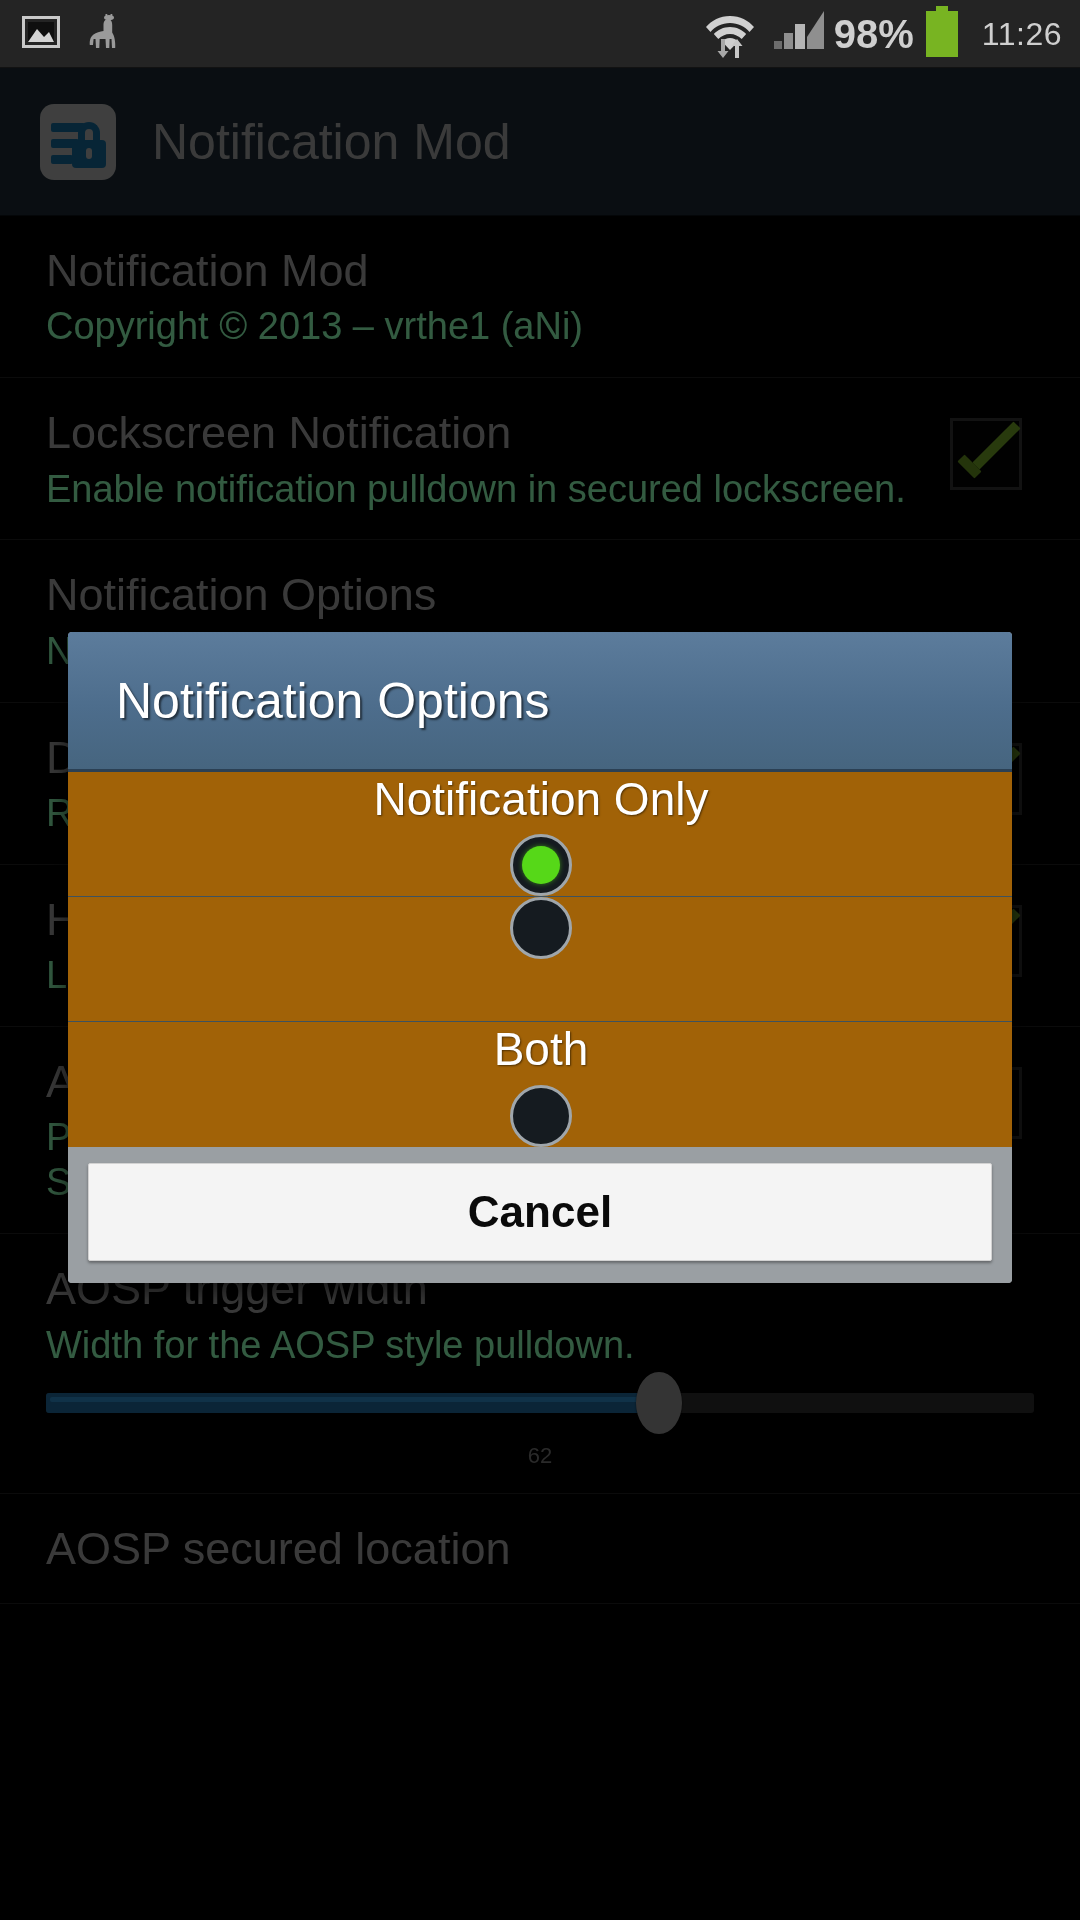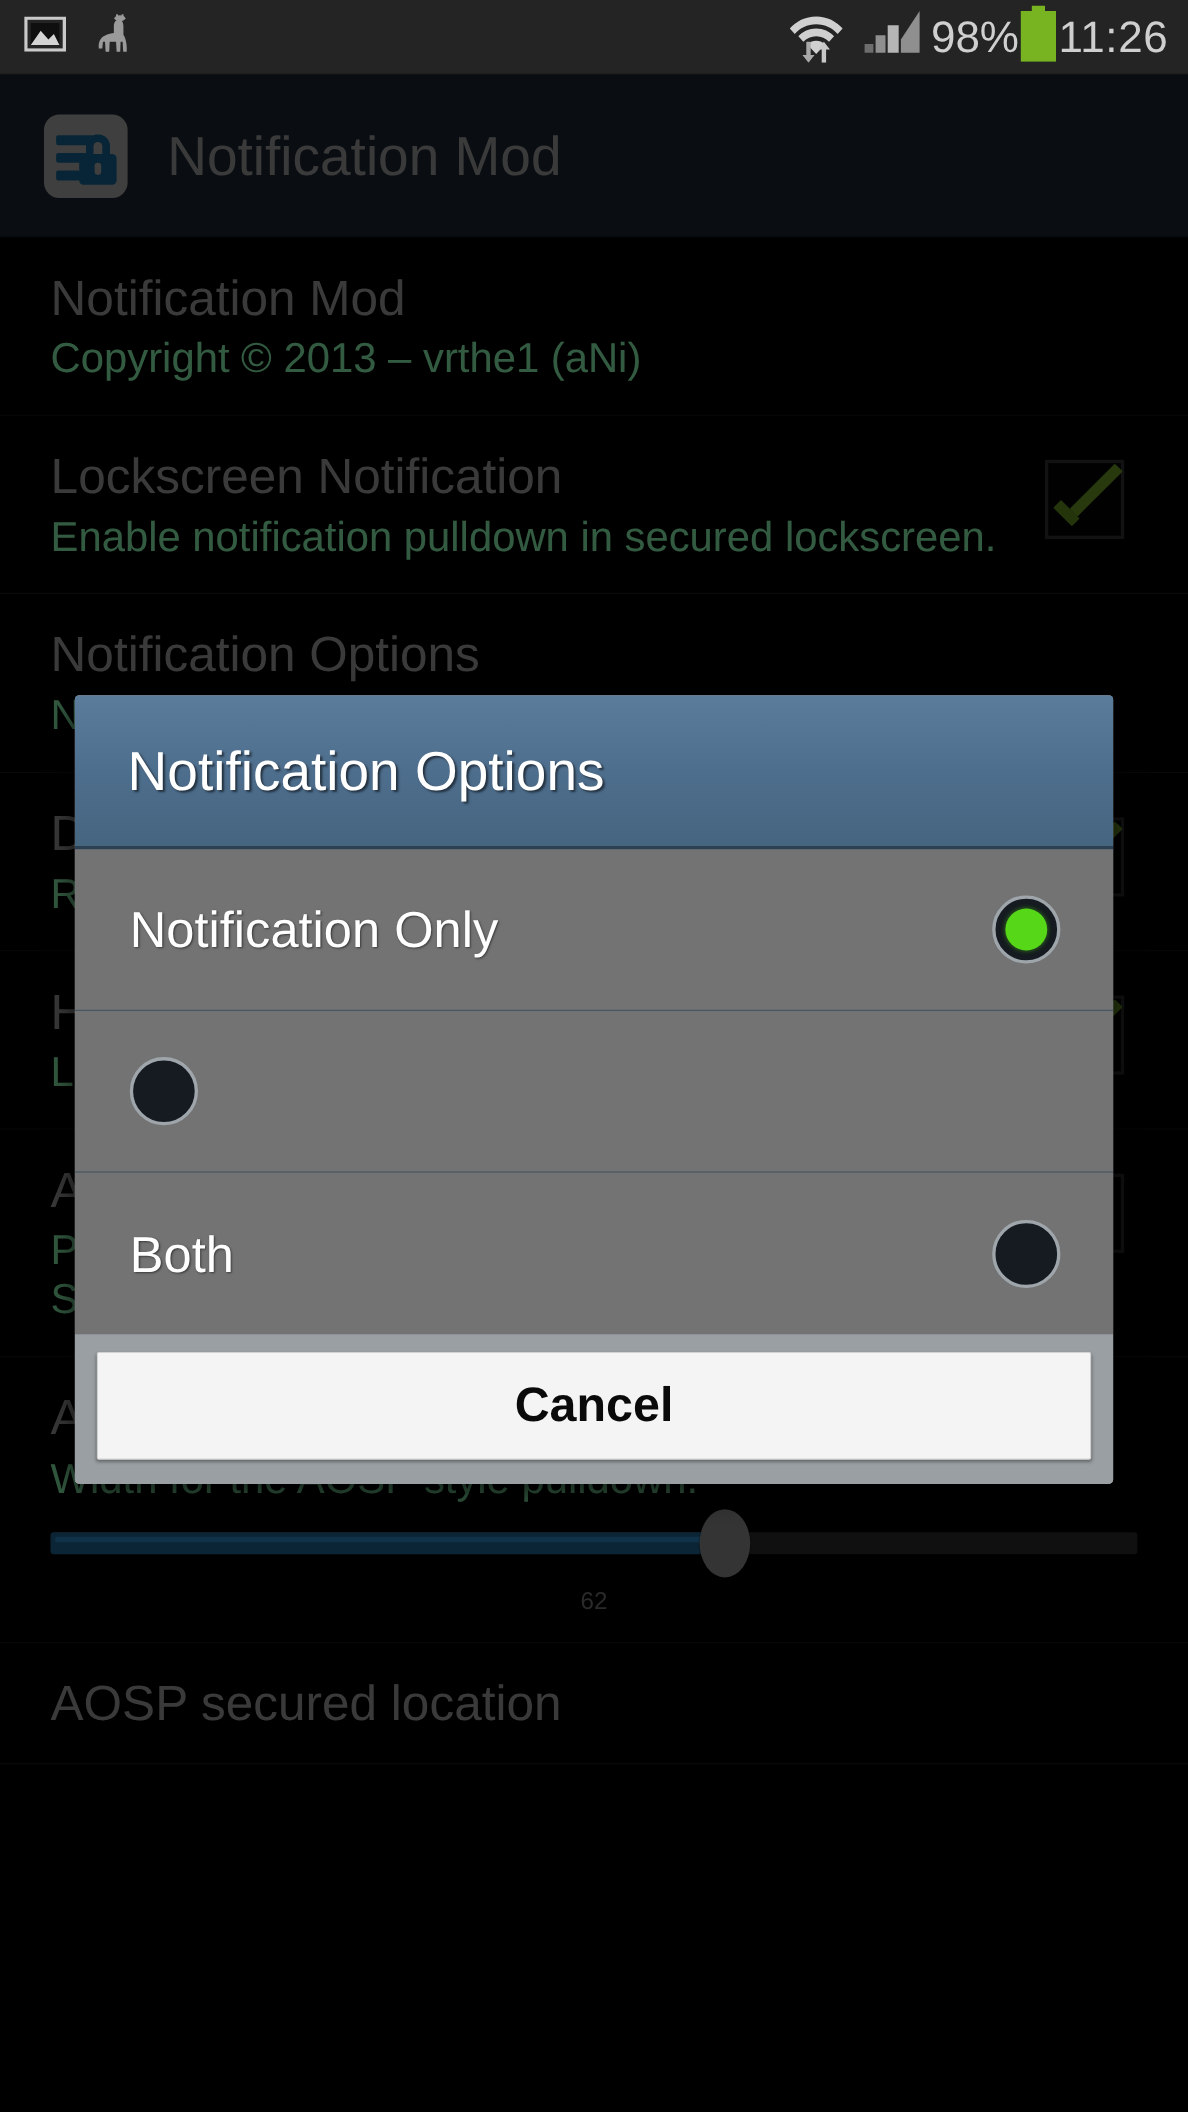--- a/index.html
+++ b/index.html
@@ -41,29 +41,31 @@
   .sb-spacer { flex: 1; }
   .sb-right {
     display: flex;
     align-items: center;
     gap: 0px;
   }
   .sb-icon { display: block; }
   .sb-pct {
     color: #cfcfcf;
     font-size: 40px;
-    font-weight: 400;
+    font-weight: 700;
     letter-spacing: 0px;
     margin-left: 8px;
+    margin-right: 10px;
     line-height: 1;
   }
   .sb-clock {
     color: #cfcfcf;
-    font-size: 40px;
+    font-size: 32px;
     font-weight: 300;
+    margin-left: 22px;
     line-height: 1;
     letter-spacing: 0.5px;
   }
 
   
   .actionbar {
     position: relative;
     height: 148px;
     background: #1b2730;
     display: flex;
@@ -273,27 +275,28 @@
   }
   .dlg-title {
     color: #ffffff;
     font-size: 50px;
     font-weight: 400;
     text-shadow: 2px 2px 2px rgba(0,0,0,.55);
     letter-spacing: 0px;
   }
   .dlg-body { background: #25353f; }
   .dlg-option {
-    height: 147px;
+    height: 125px;
     display: flex;
     align-items: center;
     padding: 0 48px 0 50px;
     box-sizing: border-box;
-    background: #737373;
+    background: #a16207;
     border-bottom: 1px solid #3d525f;
+    flex-direction: column;
   }
   .dlg-option:last-child { border-bottom: none; justify-content: center; }
   .dlg-option-label {
     flex: 1;
     color: #ffffff;
     font-size: 46px;
     font-weight: 400;
     text-shadow: 1px 1px 2px rgba(0,0,0,.5);
   }
   .radio {

